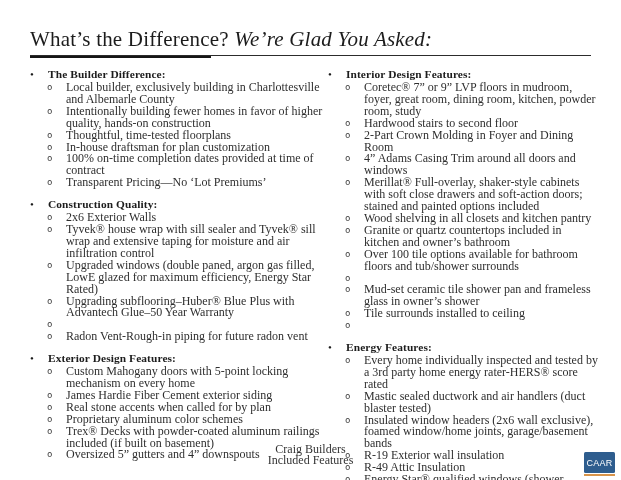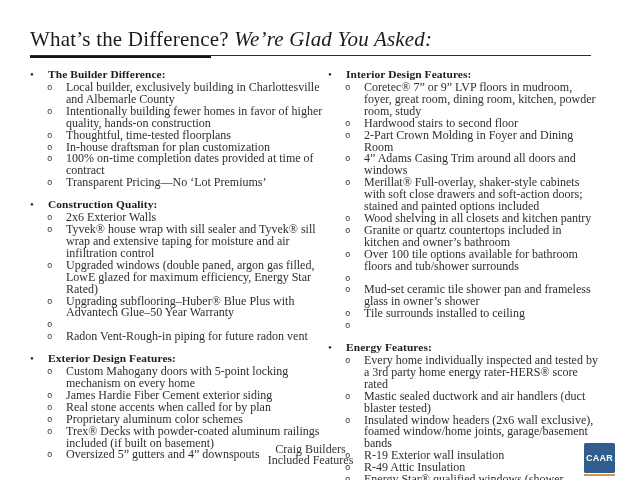--- a/index.html
+++ b/index.html
@@ -58,24 +58,24 @@
     position:absolute; left:0; right:0; top:444px;
     text-align:center; line-height:11px;
     font-size:12px; color:#333333;
   }
 
   
   .caar {
     position:absolute; right:6px; bottom:4px; width:31px;
   }
   .caar-box {
-    height:30px; border-radius:1.5px;
+    height:21px; border-radius:1.5px;
     display:flex; align-items:center; justify-content:center;
     font-family:"Liberation Sans", sans-serif;
-    font-weight:bold; font-size:9px; color:#ffffff; letter-spacing:0.2px;
+    font-weight:normal; font-size:9px; color:#ffffff; letter-spacing:0.2px;
   }
   .caar-line { height:2px; margin-top:1px; }
 </style>
 </head>
 <body>
 
 <div class="page">
 
   <div class="title-wrap">
     <span class="title-regular">What’s the Difference? </span><span class="title-italic">We’re Glad You Asked:</span>

